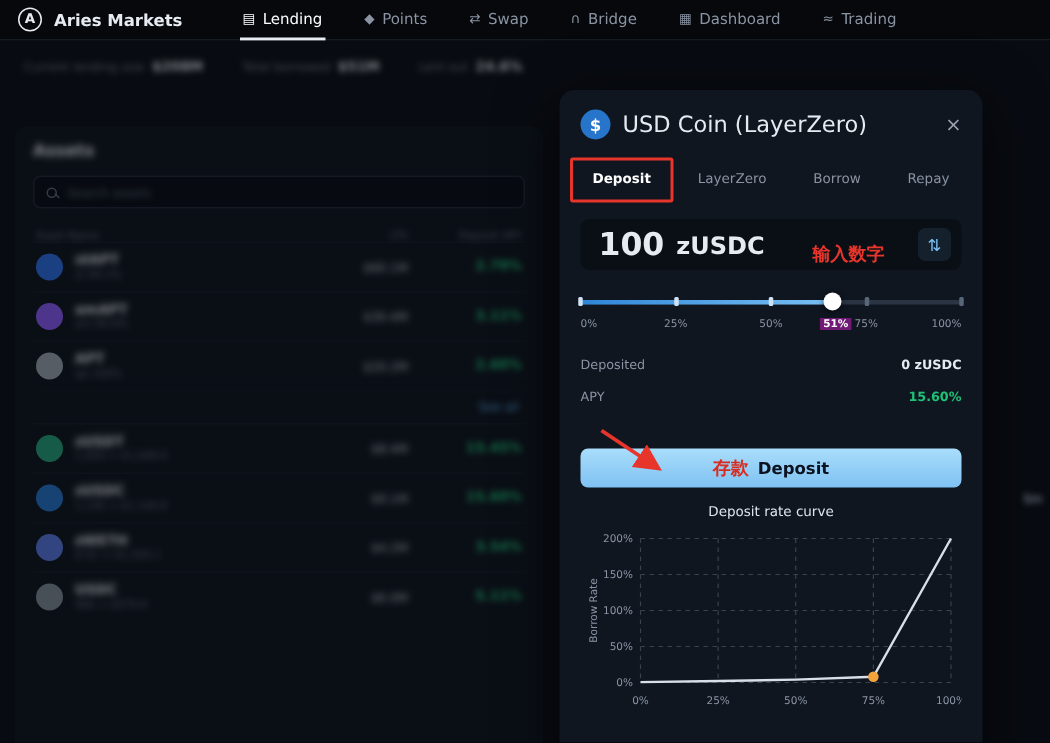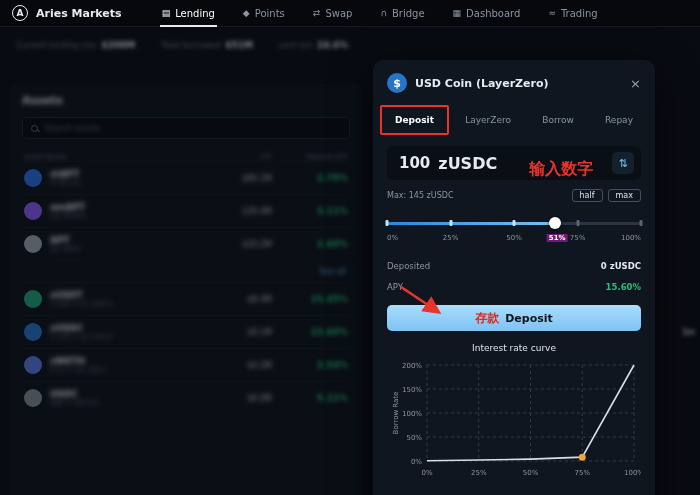--- a/index.html
+++ b/index.html
@@ -41,50 +41,50 @@
   .see-all { text-align:right; font-size:8px; color:#57a9ea; padding:6px 4px; border-top:1px solid #161d27; }
   .edge-text { position:absolute; right:5px; top:328px; font-size:8px; color:#9aa4b2; z-index:6; }
 
   
   .dim { position:absolute; left:0; right:0; top:27px; bottom:0; background:rgba(4,7,11,0.45); z-index:5; }
 
   
   .modal { position:absolute; left:373px; top:60px; width:282px; height:480px; background:#0f1620; border-radius:10px; padding:13px 14px; z-index:10; box-shadow:0 10px 40px rgba(0,0,0,.65); }
   .m-head { display:flex; align-items:center; gap:8px; }
   .m-coin { width:20px; height:20px; border-radius:50%; background:#2775ca; color:#fff; font-size:11px; font-weight:700; display:flex; align-items:center; justify-content:center; flex:none; }
-  .m-title { font-size:11px; font-weight:700; flex:1; }
+  .m-title { font-size:15px; font-weight:400; flex:1; }
   .m-close { color:#9aa4b2; font-size:13px; cursor:pointer; }
   .m-tabs { display:flex; justify-content:space-between; margin:15px 4px 0; }
   .m-tab { font-size:9px; color:#8a94a3; position:relative; padding:7px 4px; cursor:pointer; }
   .m-tab.active { color:#fff; font-weight:700; }
   .tab-annot { position:absolute; top:-3px; bottom:-3px; left:-11px; right:-11px; border:2.5px solid #e8352b; border-radius:2px; pointer-events:none; }
   .amount-box { margin-top:14px; height:34px; background:#0a0f16; border-radius:6px; display:flex; align-items:center; padding:0 7px 0 12px; gap:8px; }
-  .amt { font-size:15px; font-weight:700; }
+  .amt { font-size:21px; font-weight:700; }
   .unit { font-size:16px; font-weight:700; }
-  .amt-annot { color:#e8352b; font-size:16px; font-weight:700; margin-left:24px; flex:1; white-space:nowrap;margin-top:12px; }
+  .amt-annot { color:#e8352b; font-size:12px; font-weight:700; margin-left:24px; flex:1; white-space:nowrap;margin-top:12px; }
   .toggle { width:22px; height:22px; border-radius:5px; background:#15202d; color:#79c0f3; display:flex; align-items:center; justify-content:center; font-size:11px; cursor:pointer; flex:none; }
   .max-row { display:flex; align-items:center; margin-top:9px; font-size:8px; color:#8a94a3; }
   .hm { margin-left:auto; display:flex; gap:5px; }
   .hm button { background:none; border:1px solid #46505f; color:#dfe5ec; font-size:8px; border-radius:3px; padding:1px 7px; font-family:inherit; cursor:pointer; }
   .slider { position:relative; margin-top:15px; height:12px; }
   .track { position:absolute; top:5px; left:0; right:0; height:3px; background:#2a3442; border-radius:2px; cursor:pointer; }
   .fill { position:absolute; top:5px; left:0; height:3px; background:linear-gradient(90deg,#2e86d8,#79c0f3); border-radius:2px; }
   .tickdot { position:absolute; top:3px; width:3px; height:6px; background:#59667a; border-radius:1px; transform:translateX(-50%); }
   .tickdot.lit { background:#cfe2f5; }
   .handle { position:absolute; top:0; width:12px; height:12px; background:#fff; border-radius:50%; transform:translateX(-50%); box-shadow:0 1px 4px rgba(0,0,0,.6); cursor:grab; }
   .slider-labels { position:relative; height:10px; margin-top:5px; font-size:7px; color:#8a94a3; }
   .slabel { position:absolute; transform:translateX(-50%); }
   .slabel.first { transform:none; left:0 !important; }
   .slabel.last { transform:translateX(-100%); left:100% !important; }
   .svalue { position:absolute; transform:translateX(-50%); color:#fff; font-weight:700; background:#701a75; padding:0 2px; z-index:2; }
   .details { margin-top:11px; }
   .drow { display:flex; justify-content:space-between; font-size:8.5px; color:#8a94a3; padding:5.5px 0; }
   .dval { color:#e6ebf2; font-weight:700; }
   .dval.green { color:#20c077; }
-  .deposit-btn { margin-top:8px; width:100%; height:26px; border:none; border-radius:5px; background:linear-gradient(180deg,#a9ddfb,#7fc2f3); color:#0c1320; font-weight:700; font-size:11px; display:flex; align-items:center; justify-content:center; gap:6px; font-family:inherit; cursor:pointer; }
+  .deposit-btn { margin-top:24px; width:100%; height:26px; border:none; border-radius:5px; background:linear-gradient(180deg,#a9ddfb,#7fc2f3); color:#0c1320; font-weight:700; font-size:11px; display:flex; align-items:center; justify-content:center; gap:6px; font-family:inherit; cursor:pointer; }
   .btn-annot { color:#d92c1f; font-size:12px; font-weight:700; }
   .more-info { margin-top:11px; text-align:center; color:#57a9ea; font-size:9px; cursor:pointer; }
   .chart-title { margin-top:12px; text-align:center; font-size:9px; color:#dfe5ec; }
   #rate-chart { display:block; margin-top:2px; }
   .grid { stroke:#39424f; stroke-width:0.8; stroke-dasharray:3 3; fill:none; }
   .ytick { fill:#8b95a3; font-size:7px; text-anchor:end; }
   .xtick { fill:#8b95a3; font-size:7px; text-anchor:middle; }
   .ylab  { fill:#8b95a3; font-size:7px; text-anchor:middle; }
 
   
@@ -243,27 +243,20 @@
       <div class="m-tab"><span>Repay</span></div>
     </div>
 
     <div class="amount-box">
       <span class="amt">100</span>
       <span class="unit">zUSDC</span>
       <span class="amt-annot">输入数字</span>
       <span class="toggle">⇅</span>
     </div>
 
-    <div class="max-row">
-      <span>Max: 145 zUSDC</span>
-      <span class="hm">
-        <button>half</button>
-        <button>max</button>
-      </span>
-    </div>
 
     <div class="slider">
       <div class="track"></div>
       <div class="fill" style="width: 66%;"></div>
       <span class="tickdot lit" style="left:0%"></span>
       <span class="tickdot lit" style="left:25%"></span>
       <span class="tickdot lit" style="left:50%"></span>
       <span class="tickdot" style="left:75%"></span>
       <span class="tickdot" style="left:100%"></span>
       <div class="handle" style="left: 66%;"></div>
@@ -287,21 +280,21 @@
         <span class="dval green">15.60%</span>
       </div>
     </div>
 
     <button class="deposit-btn">
       <span class="btn-annot">存款</span>
       <span>Deposit</span>
     </button>
 
 
-    <div class="chart-title">Interest rate curve</div>
+    <div class="chart-title">Deposit rate curve</div>
     <svg id="rate-chart" width="254" height="132" viewBox="0 0 254 132">
         <line x1="40" x2="247" y1="106" y2="106" class="grid"></line>
         <text x="35" y="108.5" class="ytick">0%</text>
         <line x1="40" x2="247" y1="82" y2="82" class="grid"></line>
         <text x="35" y="84.5" class="ytick">50%</text>
         <line x1="40" x2="247" y1="58" y2="58" class="grid"></line>
         <text x="35" y="60.5" class="ytick">100%</text>
         <line x1="40" x2="247" y1="34" y2="34" class="grid"></line>
         <text x="35" y="36.5" class="ytick">150%</text>
         <line x1="40" x2="247" y1="10" y2="10" class="grid"></line>

